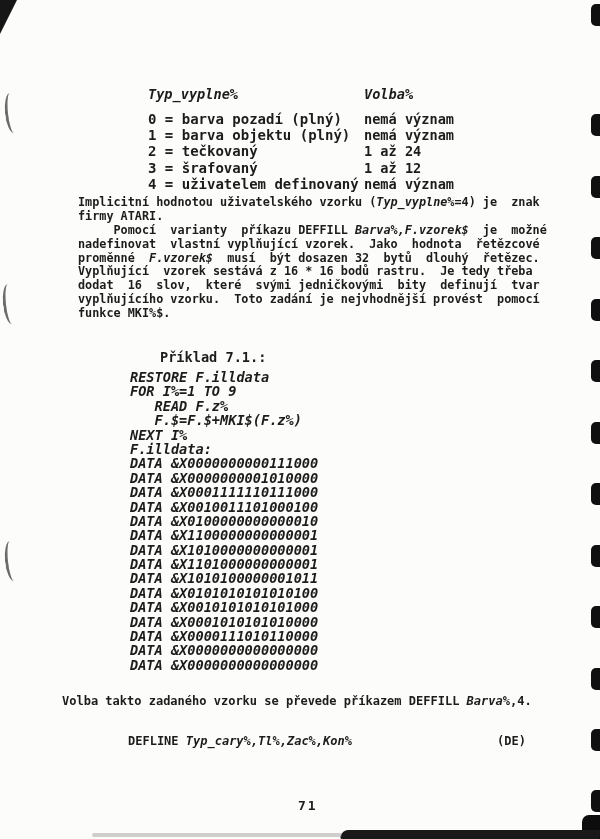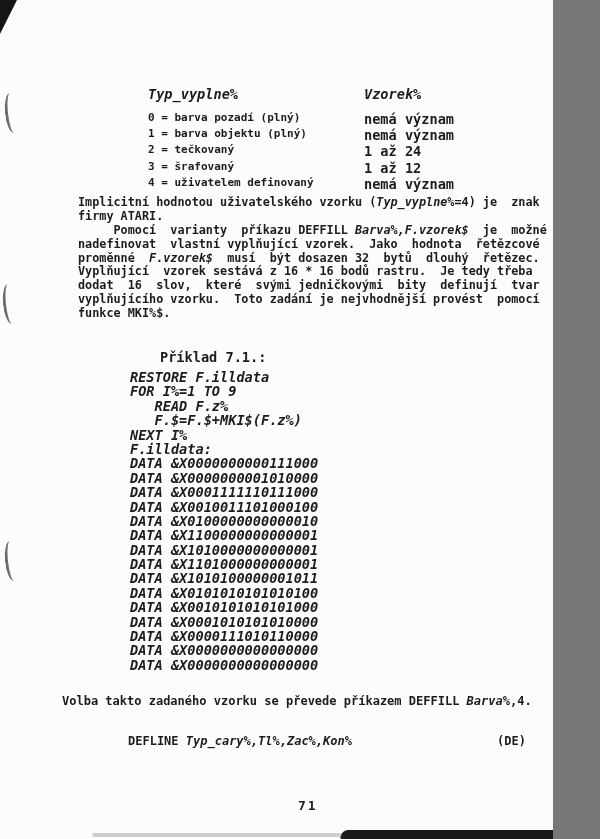--- a/index.html
+++ b/index.html
@@ -1,27 +1,27 @@
 <!DOCTYPE html>
 <html><head>
 <meta charset="utf-8">
 <style>
   html,body{margin:0;padding:0;background:#777;}
   .page{
-    position:relative;width:553px;height:839px;background:#fcfcfa;
+    position:relative;width:600px;height:839px;background:#fcfcfa;
     overflow:hidden;font-family:"DejaVu Sans Mono","Liberation Mono",monospace;
     color:#1c1c1c;font-weight:700;
   }
   .abs{position:absolute;}
   .it{font-style:italic;}
   
   .tblhead span{position:absolute;font-size:13.6px;font-style:italic;white-space:pre;}
   .trows{position:absolute;left:0;top:111px;width:600px;}
   .trow{position:relative;height:16.2px;}
-  .tcl{position:absolute;left:148px;font-size:11px;white-space:pre;}
+  .tcl{position:absolute;left:148px;font-size:14px;white-space:pre;}
   .tcr{position:absolute;left:364px;font-size:13.6px;white-space:pre;}
   
   .rich{white-space:pre;}
   .para{font-size:11.8px;}
   .para .tline{height:13.8px;line-height:13.8px;}
   .volba{font-size:12px;}
   .volba .tline{height:14.6px;line-height:14.6px;}
   
   .priklad{font-size:13.6px;white-space:pre;margin-left:48px;}
   .codeblock{font-size:13.6px;font-style:italic;}
@@ -63,21 +63,21 @@
   <div class="abs rblob" style="top:606px;"></div>
   <div class="abs rblob" style="top:668px;"></div>
   <div class="abs rblob" style="top:729px;"></div>
   <div class="abs rblob" style="top:790px;"></div>
   <div class="abs brcorner"></div>
   <div class="abs bsmudge"></div>
   <div class="abs bsmudge2"></div>
 
   <div class="tblhead">
     <span style="left:148px;top:86px;">Typ_vyplne%</span>
-    <span style="left:364px;top:86px;">Vzorek%</span>
+    <span style="left:364px;top:86px;">Volba%</span>
   </div>
   <div class="trows">
       <div class="trow">
         <span class="tcl">0 = barva pozadí (plný)</span>
         <span class="tcr">nemá význam</span>
       </div>
       <div class="trow">
         <span class="tcl">1 = barva objektu (plný)</span>
         <span class="tcr">nemá význam</span>
       </div>

